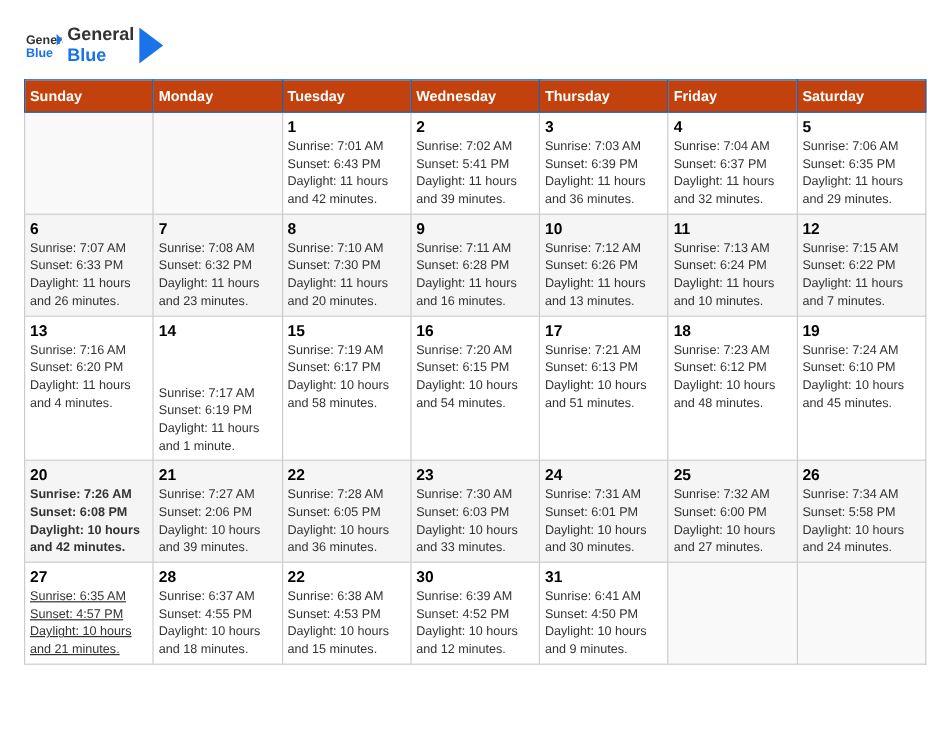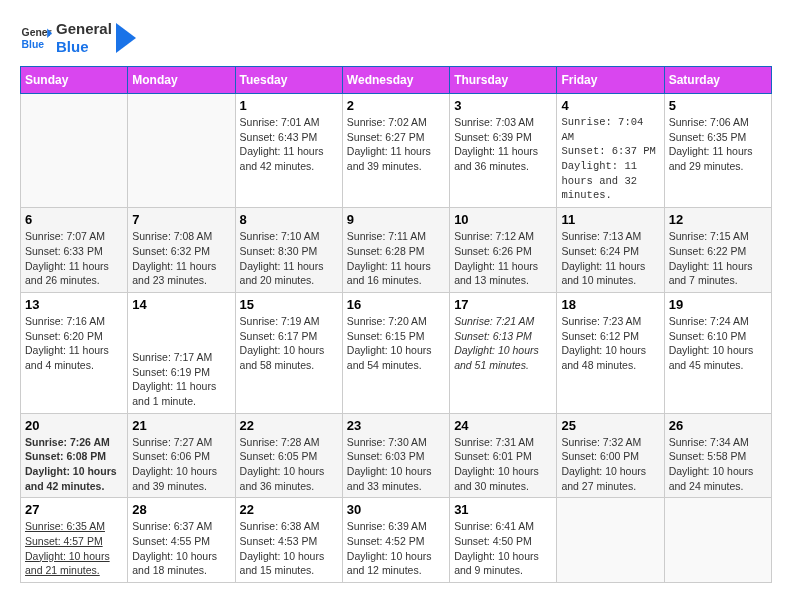--- a/index.html
+++ b/index.html
@@ -36,21 +36,21 @@
     .location {
       font-size: 16px;
       color: #555;
     }
     table {
       width: 100%;
       border-collapse: collapse;
       font-size: 11px;
     }
     thead th {
-      background-color: #d946ef;
+      background-color: #c2410c;
       color: #fff;
       padding: 6px 4px;
       text-align: left;
       font-size: 12px;
       font-weight: bold;
       border: 1px solid #1565c0;
     }
     td {
       border: 1px solid #ccc;
       vertical-align: top;
@@ -117,32 +117,32 @@
         <td class="empty"></td>
         <td>
           <div class="day-num">1</div>
           <div class="day-info" style="white-space: pre-line;">Sunrise: 7:01 AM
 Sunset: 6:43 PM
 Daylight: 11 hours and 42 minutes.</div>
         </td>
         <td>
           <div class="day-num">2</div>
           <div class="day-info" style="white-space: pre-line;">Sunrise: 7:02 AM
-Sunset: 6:27 PM
+Sunset: 5:41 PM
 Daylight: 11 hours and 39 minutes.</div>
         </td>
         <td>
           <div class="day-num">3</div>
           <div class="day-info" style="white-space: pre-line;">Sunrise: 7:03 AM
 Sunset: 6:39 PM
 Daylight: 11 hours and 36 minutes.</div>
         </td>
         <td>
           <div class="day-num">4</div>
-          <div class="day-info" style="white-space: pre-line; font-family: Liberation Mono, monospace;">Sunrise: 7:04 AM
+          <div class="day-info" style="white-space: pre-line;">Sunrise: 7:04 AM
 Sunset: 6:37 PM
 Daylight: 11 hours and 32 minutes.</div>
         </td>
         <td>
           <div class="day-num">5</div>
           <div class="day-info" style="white-space: pre-line;">Sunrise: 7:06 AM
 Sunset: 6:35 PM
 Daylight: 11 hours and 29 minutes.</div>
         </td>
       </tr>
@@ -155,21 +155,21 @@
         </td>
         <td>
           <div class="day-num">7</div>
           <div class="day-info" style="white-space: pre-line;">Sunrise: 7:08 AM
 Sunset: 6:32 PM
 Daylight: 11 hours and 23 minutes.</div>
         </td>
         <td>
           <div class="day-num">8</div>
           <div class="day-info" style="white-space: pre-line;">Sunrise: 7:10 AM
-Sunset: 8:30 PM
+Sunset: 7:30 PM
 Daylight: 11 hours and 20 minutes.</div>
         </td>
         <td>
           <div class="day-num">9</div>
           <div class="day-info" style="white-space: pre-line;">Sunrise: 7:11 AM
 Sunset: 6:28 PM
 Daylight: 11 hours and 16 minutes.</div>
         </td>
         <td>
           <div class="day-num">10</div>
@@ -210,21 +210,21 @@
 Daylight: 10 hours and 58 minutes.</div>
         </td>
         <td>
           <div class="day-num">16</div>
           <div class="day-info" style="white-space: pre-line;">Sunrise: 7:20 AM
 Sunset: 6:15 PM
 Daylight: 10 hours and 54 minutes.</div>
         </td>
         <td>
           <div class="day-num">17</div>
-          <div class="day-info" style="white-space: pre-line; font-style: italic;">Sunrise: 7:21 AM
+          <div class="day-info" style="white-space: pre-line;">Sunrise: 7:21 AM
 Sunset: 6:13 PM
 Daylight: 10 hours and 51 minutes.</div>
         </td>
         <td>
           <div class="day-num">18</div>
           <div class="day-info" style="white-space: pre-line;">Sunrise: 7:23 AM
 Sunset: 6:12 PM
 Daylight: 10 hours and 48 minutes.</div>
         </td>
         <td>
@@ -237,21 +237,21 @@
       <tr>
         <td>
           <div class="day-num">20</div>
           <div class="day-info" style="white-space: pre-line; font-weight: bold;">Sunrise: 7:26 AM
 Sunset: 6:08 PM
 Daylight: 10 hours and 42 minutes.</div>
         </td>
         <td>
           <div class="day-num">21</div>
           <div class="day-info" style="white-space: pre-line;">Sunrise: 7:27 AM
-Sunset: 6:06 PM
+Sunset: 2:06 PM
 Daylight: 10 hours and 39 minutes.</div>
         </td>
         <td>
           <div class="day-num">22</div>
           <div class="day-info" style="white-space: pre-line;">Sunrise: 7:28 AM
 Sunset: 6:05 PM
 Daylight: 10 hours and 36 minutes.</div>
         </td>
         <td>
           <div class="day-num">23</div>

